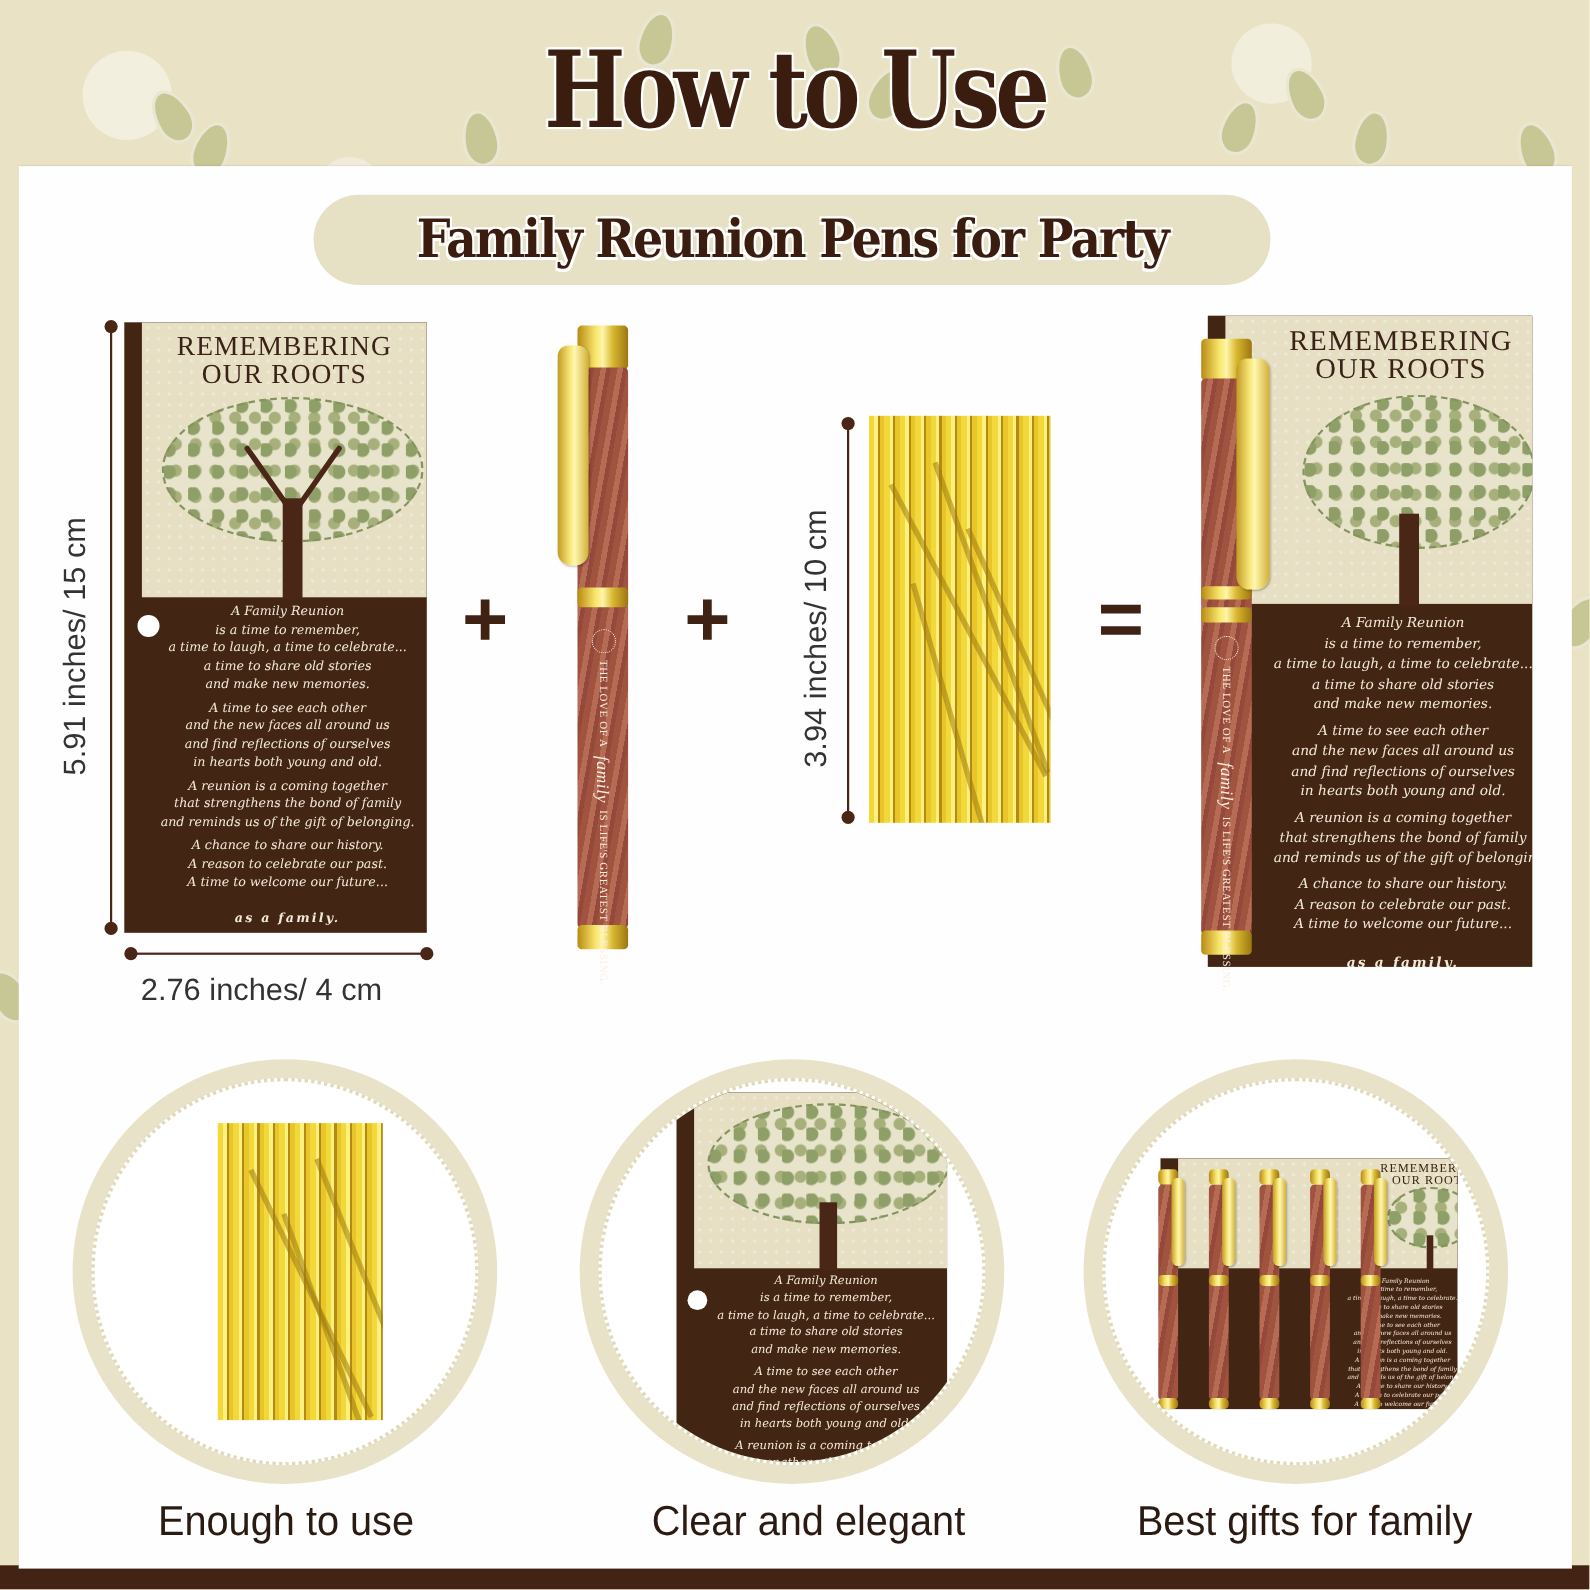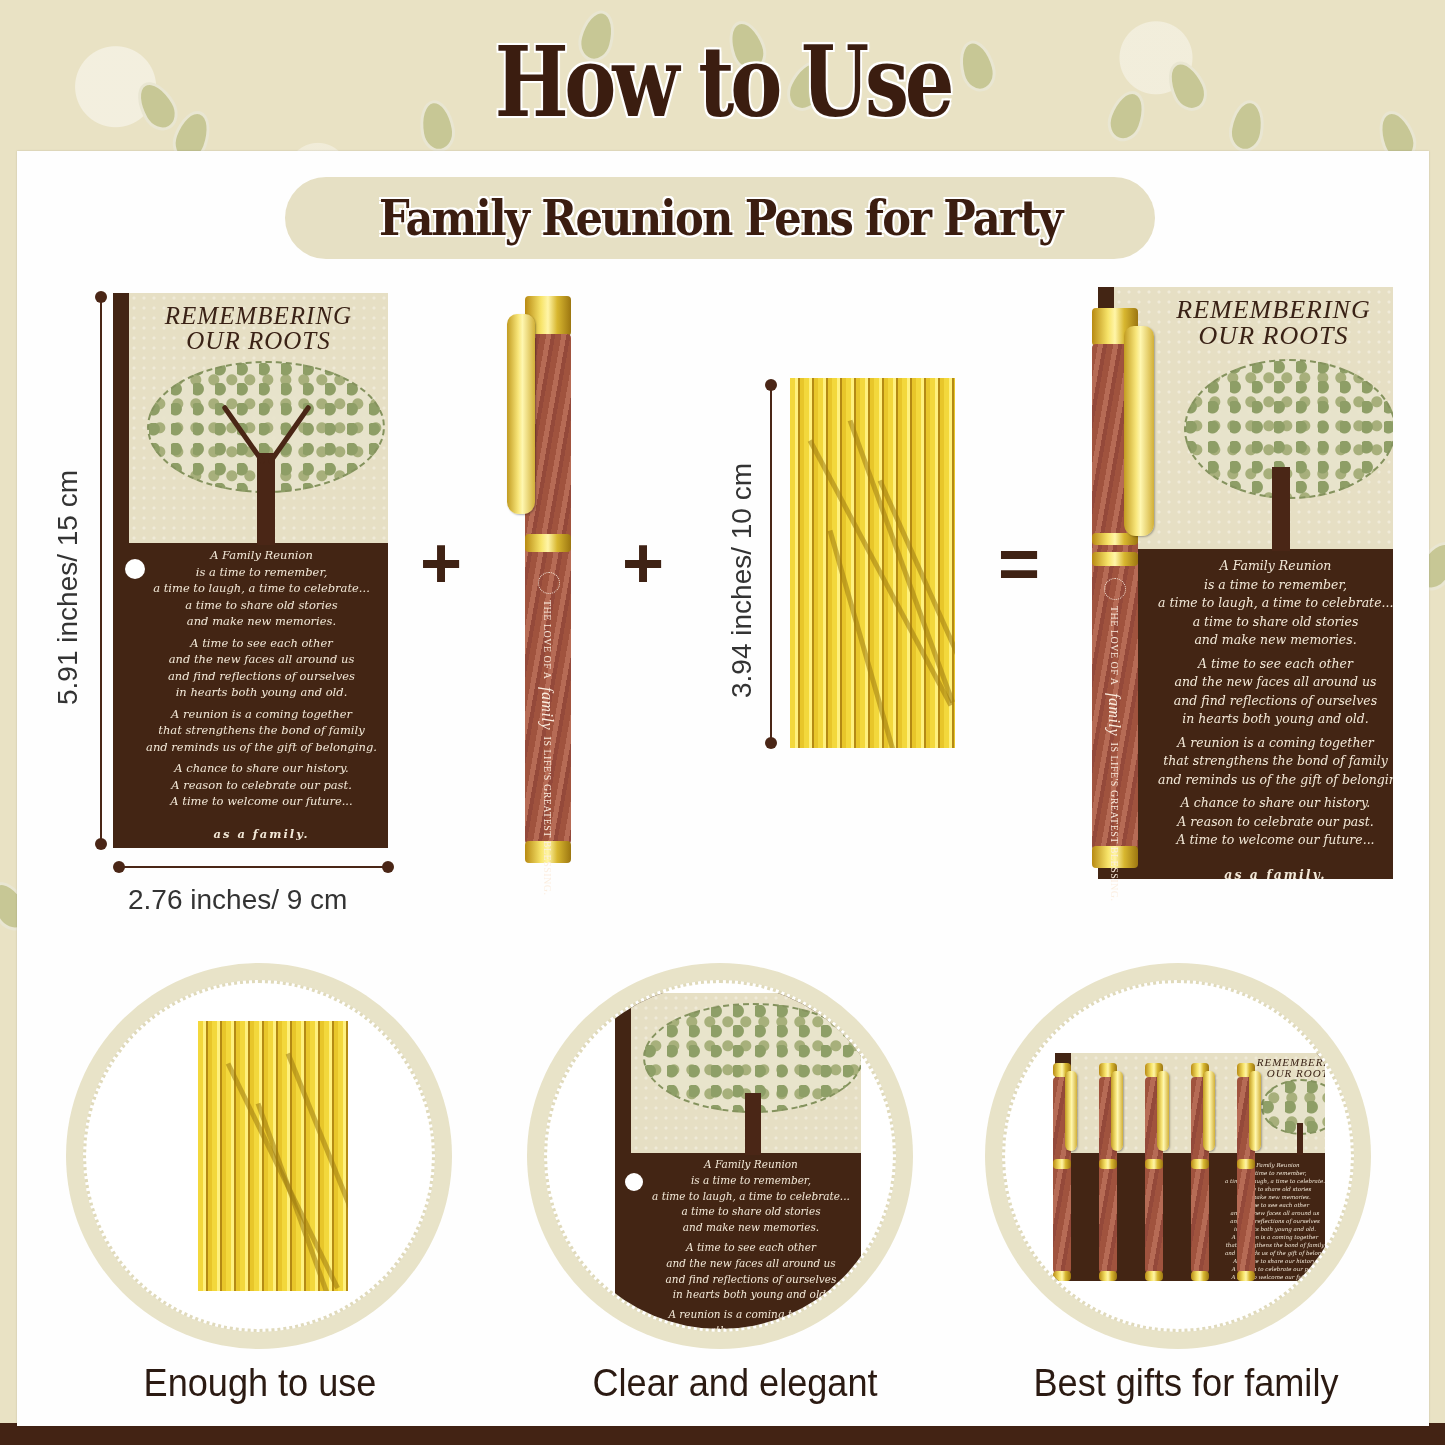--- a/index.html
+++ b/index.html
@@ -69,21 +69,20 @@
   .card {
     position: absolute;
     background: #432514;
     overflow: hidden;
   }
   .card-top {
     position: absolute; left: 16px; top: 0; right: 0;
     background:
       radial-gradient(circle, rgba(255,255,255,0.35) 1px, transparent 2px) 0 0/10px 10px,
       #e6dfc4;
-    font-style: italic;
   }
   .card-heading {
     position: absolute; left: 0; right: 0;
     text-align: center;
     font-family: "Liberation Serif", serif;
     color: #3a2216;
     line-height: 1.0;
     letter-spacing: 1px;
   }
   .tree-trunk {
@@ -215,21 +214,21 @@
 </div>
 
 <div class="dim-v" style="left:100px;top:296px;height:548px;"></div>
 <div class="dim-dot" style="left:95px;top:291px;"></div>
 <div class="dim-dot" style="left:95px;top:838px;"></div>
 <div class="dim-label vert" style="left:52px;top:705px;">5.91 inches/ 15 cm</div>
 
 <div class="dim-h" style="left:118px;top:866px;width:270px;"></div>
 <div class="dim-dot" style="left:113px;top:861px;"></div>
 <div class="dim-dot" style="left:382px;top:861px;"></div>
-<div class="dim-label" style="left:128px;top:884px;">2.76 inches/ 9 cm</div>
+<div class="dim-label" style="left:128px;top:884px;">2.76 inches/ 4 cm</div>
 
 <div class="card" style="left:113px;top:293px;width:275px;height:555px;">
   <div class="card-top" style="height:250px;">
     <div class="card-heading" style="top:10px;font-size:25px;">
       <div>REMEMBERING</div>
       <div>OUR ROOTS</div>
     </div>
     <div class="tree-canopy" style="left:18px;top:68px;width:238px;height:132px;"></div>
     <div class="tree-trunk" style="left:128px;top:160px;width:18px;height:92px;"></div>
     <div class="branch" style="left:132px;top:100px;width:5px;height:70px;transform:rotate(-35deg);"></div>

